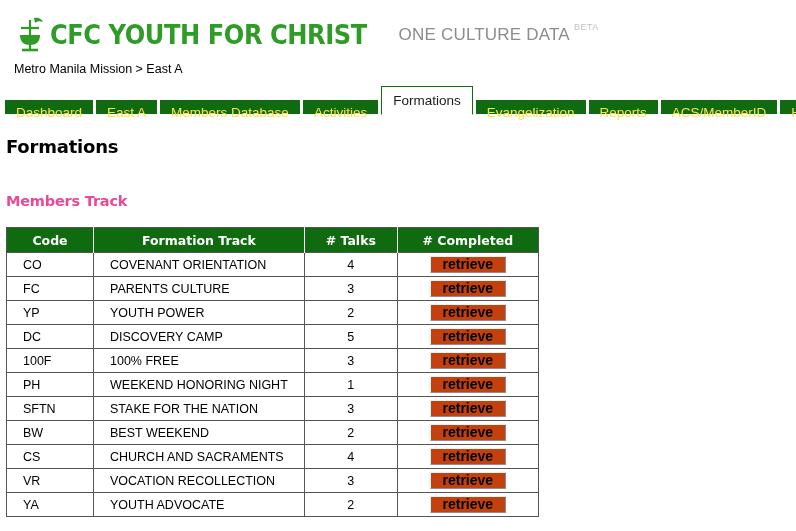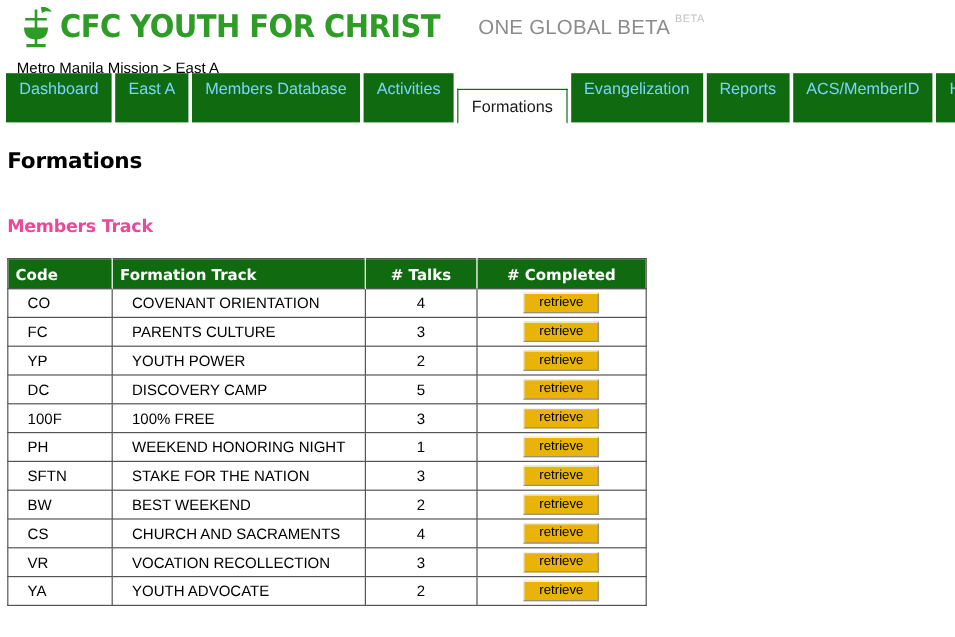--- a/index.html
+++ b/index.html
@@ -15,21 +15,21 @@
     font-size: 13px;
     color: #000000;
     overflow: hidden;
     position: relative;
   }
 
   
   .brand-bar {
     position: relative;
     height: 42px;
-    padding: 2px 0 0 14px;
+    padding: 14px 0 0 14px;
     display: flex;
     align-items: center;
   }
   .brand-logo-mark {
     width: 34px;
     height: 38px;
     flex: 0 0 34px;
     position: relative;
     margin-right: 2px;
   }
@@ -76,24 +76,24 @@
   
   .tabs {
     margin: 6px 0 0 5px;
     height: 28px;
     display: flex;
     align-items: flex-end;
     position: relative;
   }
   .tab {
     background: #106b10;
-    color: #7dd3fc;
+    color: #fde047;
     font-size: 13.5px;
     line-height: 26px;
-    height: 41px;
+    height: 14px;
     padding: 0 11px;
     margin-right: 3px;
     white-space: nowrap;
     box-sizing: border-box;
     cursor: pointer;
     user-select: none;
   }
   .tab.active {
     background: #ffffff;
     color: #1a1a1a;
@@ -140,68 +140,69 @@
     font-family: "DejaVu Sans", sans-serif;
     font-size: 12.5px;
     font-weight: bold;
     text-align: center;
     height: 24px;
     padding: 0 6px;
     border-right: 1px solid #ffffff;
     white-space: nowrap;
   }
   .track-table th.th-left {
-    text-align: left;
+    text-align: center;
   }
   .track-table th:last-child { border-right: none; }
   .track-table td {
     border: 1px solid #555555;
     height: 23px;
     font-size: 12.5px;
     padding: 0 16px;
     white-space: nowrap;
     overflow: hidden;
   }
   .col-code   { width: 54px; }
   .col-track  { width: 170px; }
   .col-talks  { width: 60px; text-align: center; }
   .col-comp   { width: 108px; text-align: center; }
 
   .retrieve-btn {
     font-family: "Liberation Sans", sans-serif;
-    font-size: 11px;
+    font-size: 14px;
     color: #000000;
-    background: #eab308;
+    background: #c2410c;
     border: 1px solid #8f8f8f;
     border-top-color: #f2f2f2;
     border-left-color: #f2f2f2;
     padding: 1px 12px 2px 12px;
     line-height: 12px;
     cursor: pointer;
     display: inline-block;
+    font-weight: bold;
   }
 </style>
 </head>
 <body>
 
 <div class="brand-bar">
   <div class="brand-logo-mark">
     <svg width="34" height="38" viewBox="0 0 34 38" aria-hidden="true">
       <g fill="none" stroke="#2e9c27" stroke-width="2.2">
         <path d="M16 4 L16 34"></path>
         <path d="M7 12 L25 12"></path>
         <path d="M6 19 C6 26 10 29 16 29 C22 29 26 26 26 19 Z" fill="#2e9c27" stroke="none"></path>
         <path d="M8 34 L24 34" stroke-width="2.6"></path>
       </g>
       <path d="M20 2 C24 1 28 3 29 6 C26 5 23 5 21 7 Z" fill="#2e9c27"></path>
     </svg>
   </div>
   <div class="brand-wordmark">CFC YOUTH FOR CHRIST</div>
   <div class="brand-tagline">
-    <span>ONE GLOBAL BETA</span><span class="brand-beta">BETA</span>
+    <span>ONE CULTURE DATA</span><span class="brand-beta">BETA</span>
   </div>
 </div>
 
 <div class="breadcrumb">Metro Manila Mission &gt; East A</div>
 
 <div class="tabs">
     <div class="tab">Dashboard</div>
     <div class="tab">East A</div>
     <div class="tab">Members Database</div>
     <div class="tab">Activities</div>

